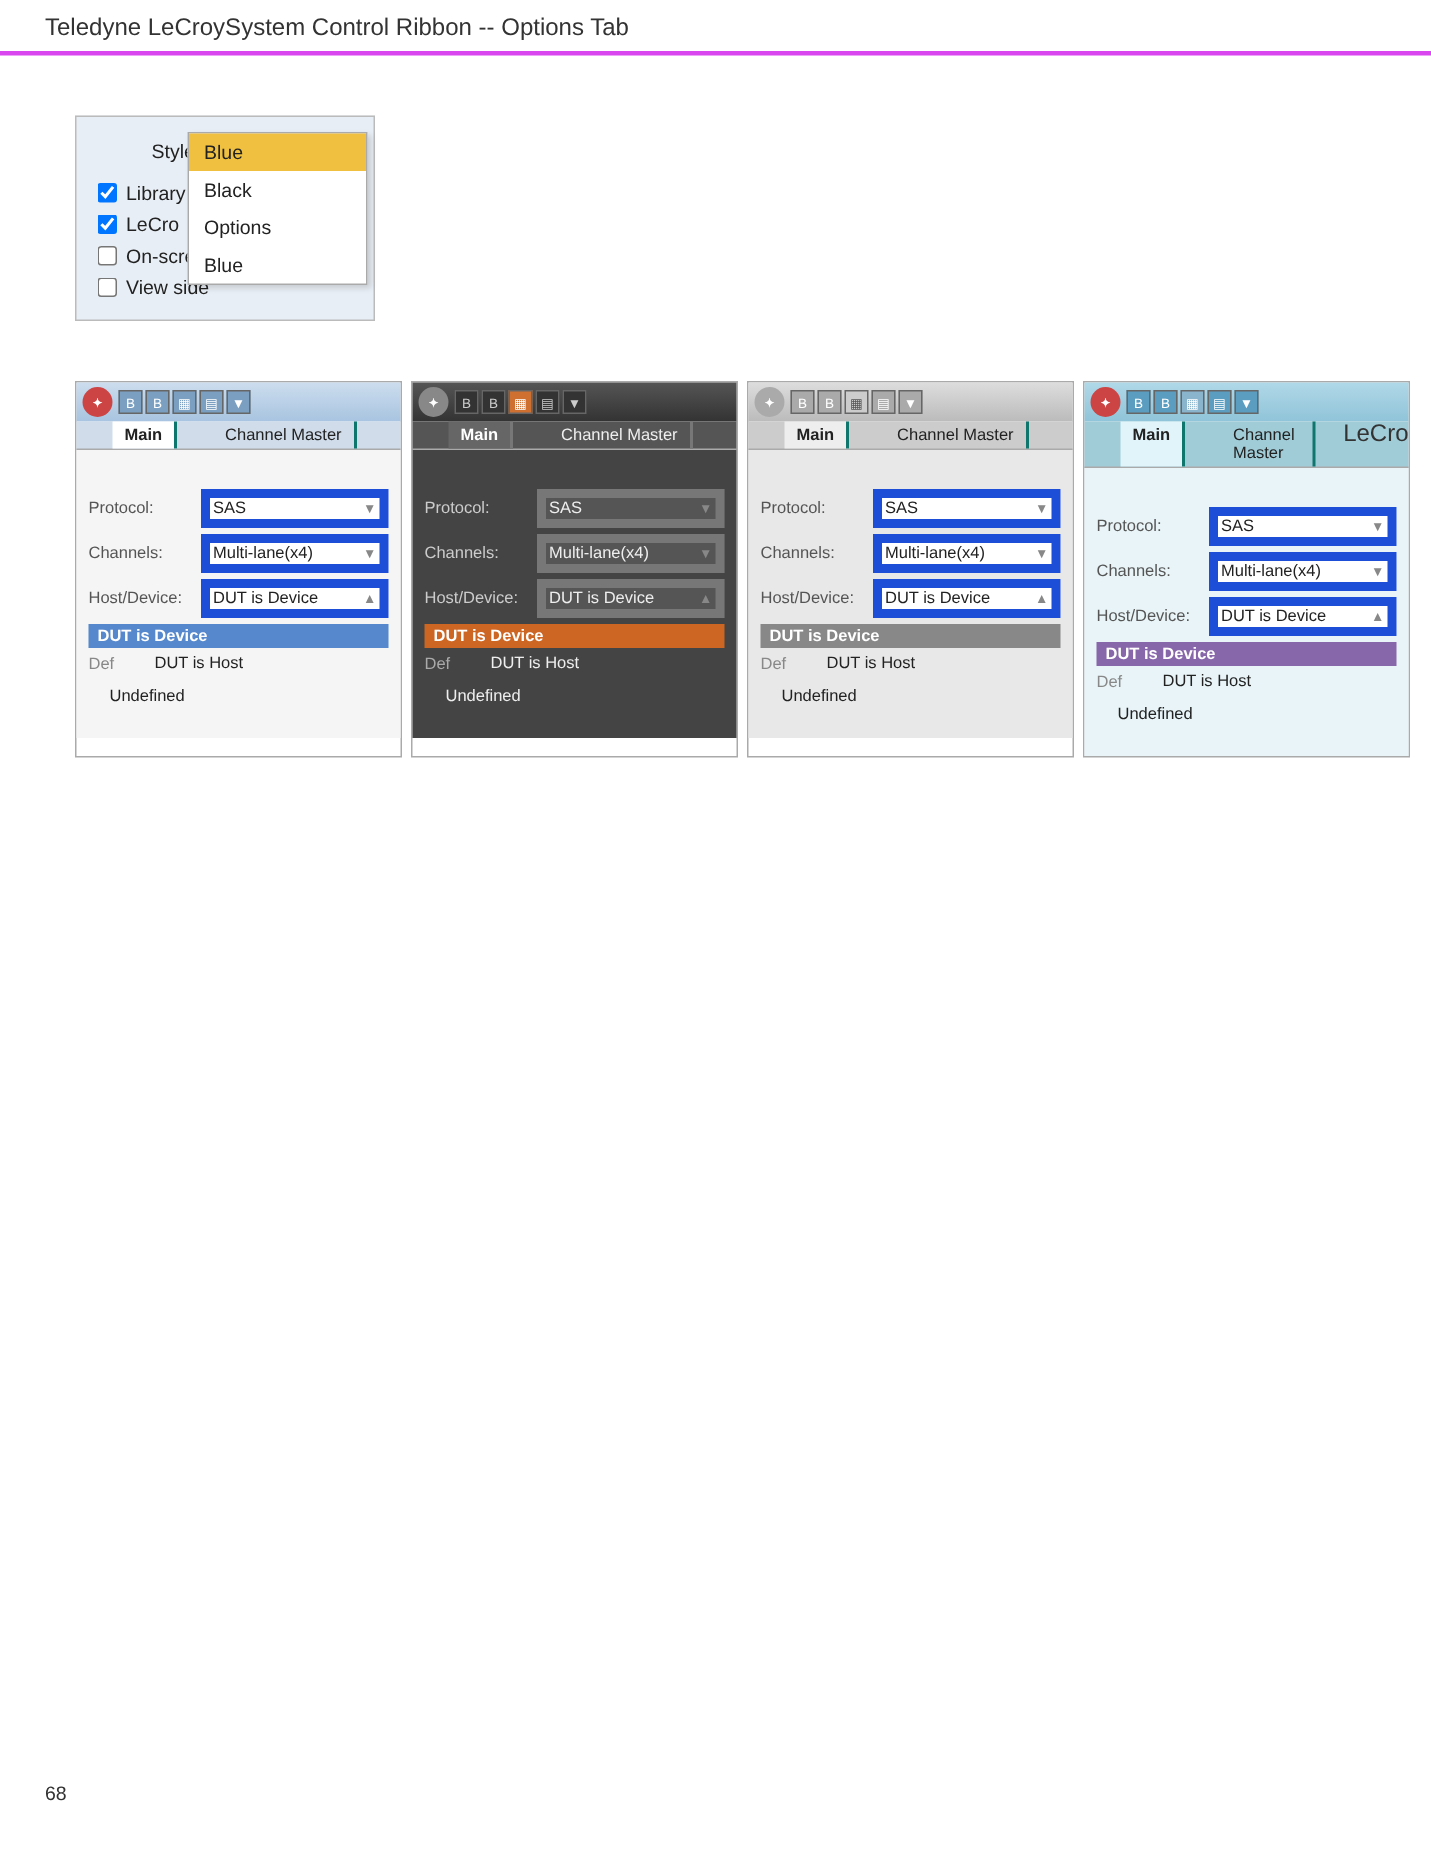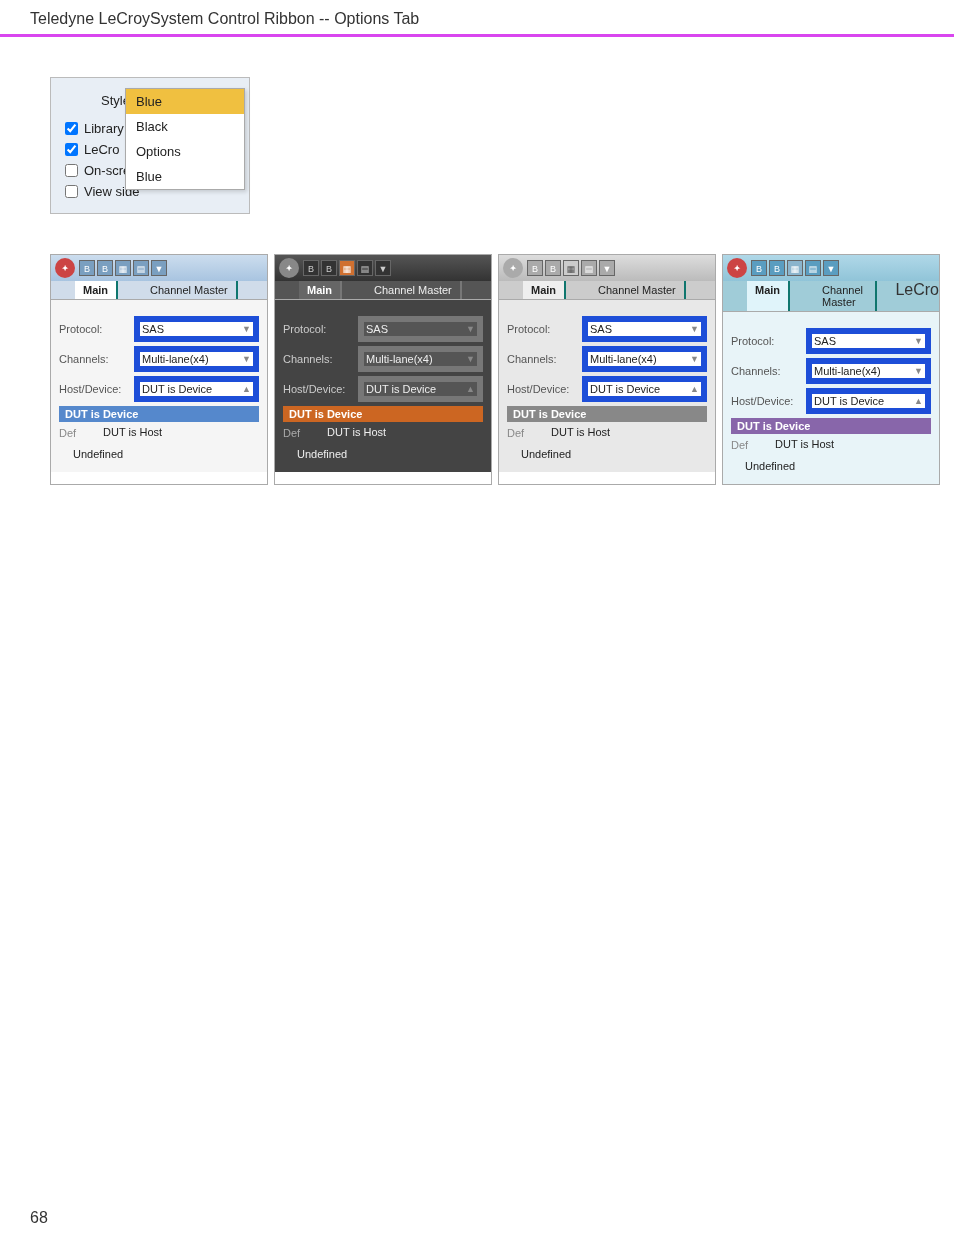--- a/index.html
+++ b/index.html
@@ -19,23 +19,23 @@
       justify-content: flex-start;
       padding: 10px 30px 6px 30px;
       border-bottom: 3px solid #d946ef;
       font-size: 16px;
       color: #333;
     }
 
     
     .page-number {
       position: absolute;
-      bottom: 8px;
+      bottom: 32px;
       left: 30px;
-      font-size: 16px;
+      font-size: 13px;
       color: #333;
     }
 
     
     .main-content {
       padding: 40px 50px 40px 50px;
     }
 
     
     .style-widget {
@@ -205,21 +205,21 @@
       font-weight: bold;
     }
 
     .theme-tabs.black-tabs .theme-tab { color: #eee; border-right-color: #777; }
     .theme-tabs.black-tabs .theme-tab.active-tab { background: #666; color: #fff; }
     .theme-tabs.silver-tabs .theme-tab.active-tab { background: #eee; }
     .theme-tabs.aqua-tabs .theme-tab.active-tab { background: #e0f4fa; }
 
     
     .theme-body {
-      padding: 8px 8px;
+      padding: 18px 8px;
       background: #f5f5f5;
     }
 
     .theme-body.black-body { background: #444; color: #eee; }
     .theme-body.silver-body { background: #e8e8e8; }
     .theme-body.aqua-body { background: #e8f4f8; }
 
     .field-row {
       display: flex;
       align-items: center;

